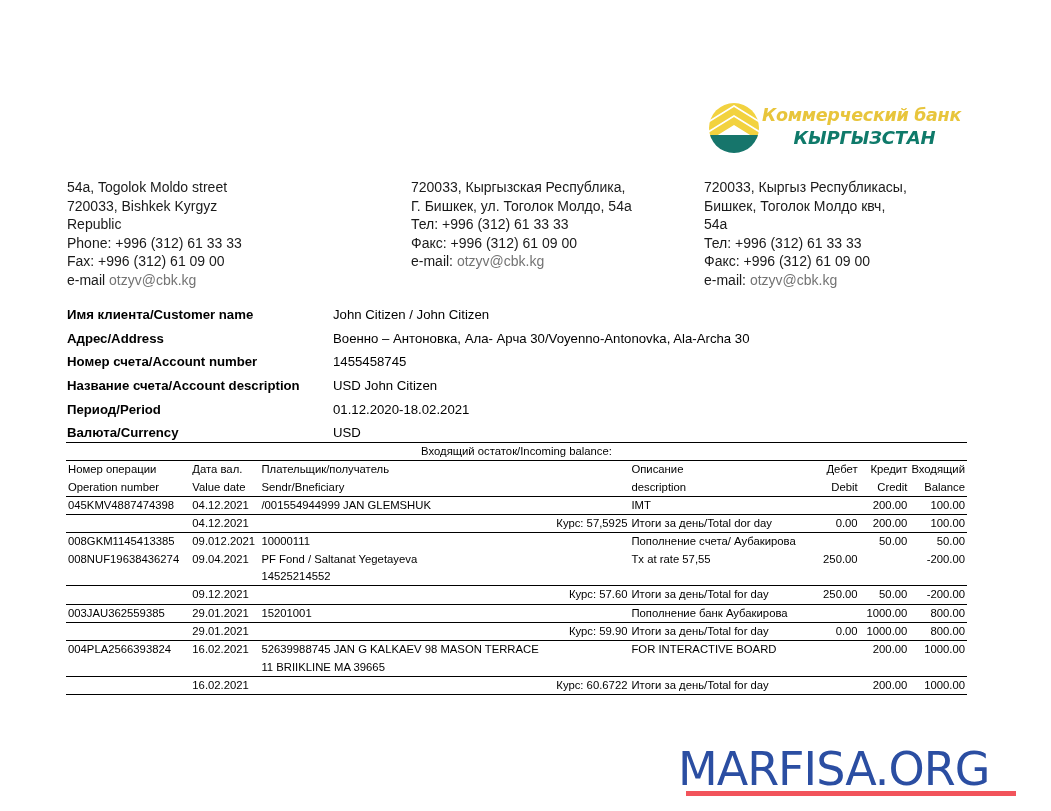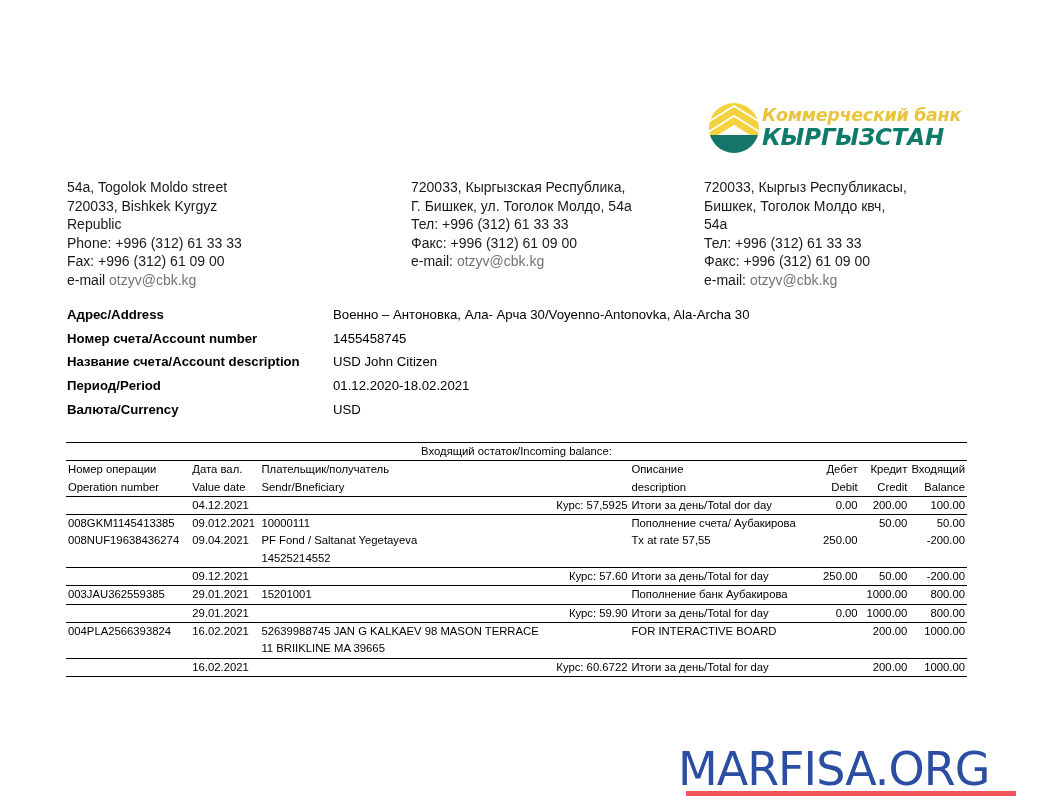--- a/index.html
+++ b/index.html
@@ -43,24 +43,25 @@
     font-weight: bold;
     font-size: 17.5px;
     line-height: 20px;
     letter-spacing: -0.3px;
     white-space: nowrap;
   }
   .logo-line2 {
     font-family: "DejaVu Sans", sans-serif;
     font-style: italic;
     font-weight: bold;
-    font-size: 23px;
+    font-size: 18px;
     line-height: 25px;
     letter-spacing: -0.2px;
     white-space: nowrap;
+    text-align: center;
   }
 
   
   .addr-col {
     position: absolute;
     font-size: 14px;
     line-height: 18.6px;
     color: #1a1a1a;
     white-space: nowrap;
   }
@@ -200,20 +201,24 @@
   <div>720033, Кыргыз Республикасы,</div>
   <div>Бишкек, Тоголок Молдо квч,</div>
   <div>54а</div>
   <div>Тел: +996 (312) 61 33 33</div>
   <div>Факс: +996 (312) 61 09 00</div>
   <div><span>e-mail: </span><span class="email-link">otzyv@cbk.kg</span></div>
 </div>
 
 <div id="details">
   <div class="detail-row">
+    <span class="detail-label">Имя  клиента/Customer name</span>
+    <span class="detail-value">John Citizen / John Citizen</span>
+  </div>
+  <div class="detail-row">
     <span class="detail-label">Адрес/Address</span>
     <span class="detail-value">Военно – Антоновка, Ала- Арча 30/Voyenno-Antonovka, Ala-Archa 30</span>
   </div>
   <div class="detail-row">
     <span class="detail-label">Номер счета/Account number</span>
     <span class="detail-value">1455458745</span>
   </div>
   <div class="detail-row">
     <span class="detail-label">Название счета/Account description</span>
     <span class="detail-value">USD  John Citizen</span>
@@ -250,20 +255,30 @@
     <td class="c-op hdr-cell rule-bottom">Operation number</td>
     <td class="c-date hdr-cell rule-bottom">Value date</td>
     <td class="c-sndr hdr-cell rule-bottom">Sendr/Bneficiary</td>
     <td class="c-kurs hdr-cell rule-bottom"></td>
     <td class="c-desc hdr-cell rule-bottom">description</td>
     <td class="c-deb hdr-cell rule-bottom">Debit</td>
     <td class="c-cre hdr-cell rule-bottom">Credit</td>
     <td class="c-bal hdr-cell rule-bottom">Balance</td>
   </tr>
 
+  <tr>
+    <td class="c-op">045KMV4887474398</td>
+    <td class="c-date">04.12.2021</td>
+    <td class="c-sndr">/001554944999 JAN GLEMSHUK</td>
+    <td class="c-kurs"></td>
+    <td class="c-desc">IMT</td>
+    <td class="c-deb"></td>
+    <td class="c-cre">200.00</td>
+    <td class="c-bal">100.00</td>
+  </tr>
 
   <tr>
     <td class="c-op rule-top"></td>
     <td class="c-date rule-top">04.12.2021</td>
     <td class="c-sndr rule-top"></td>
     <td class="c-kurs rule-top">Курс: 57,5925</td>
     <td class="c-desc rule-top">Итоги за день/Total dor day</td>
     <td class="c-deb rule-top">0.00</td>
     <td class="c-cre rule-top">200.00</td>
     <td class="c-bal rule-top">100.00</td>

